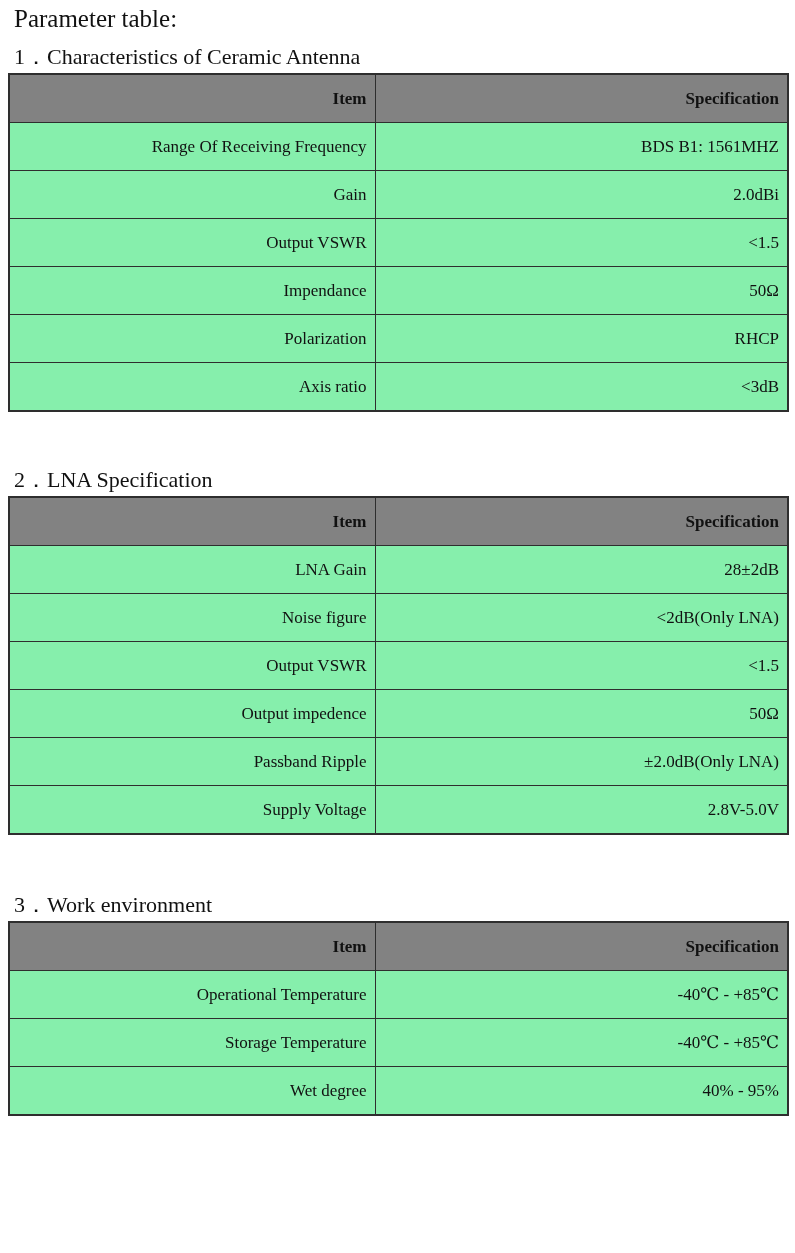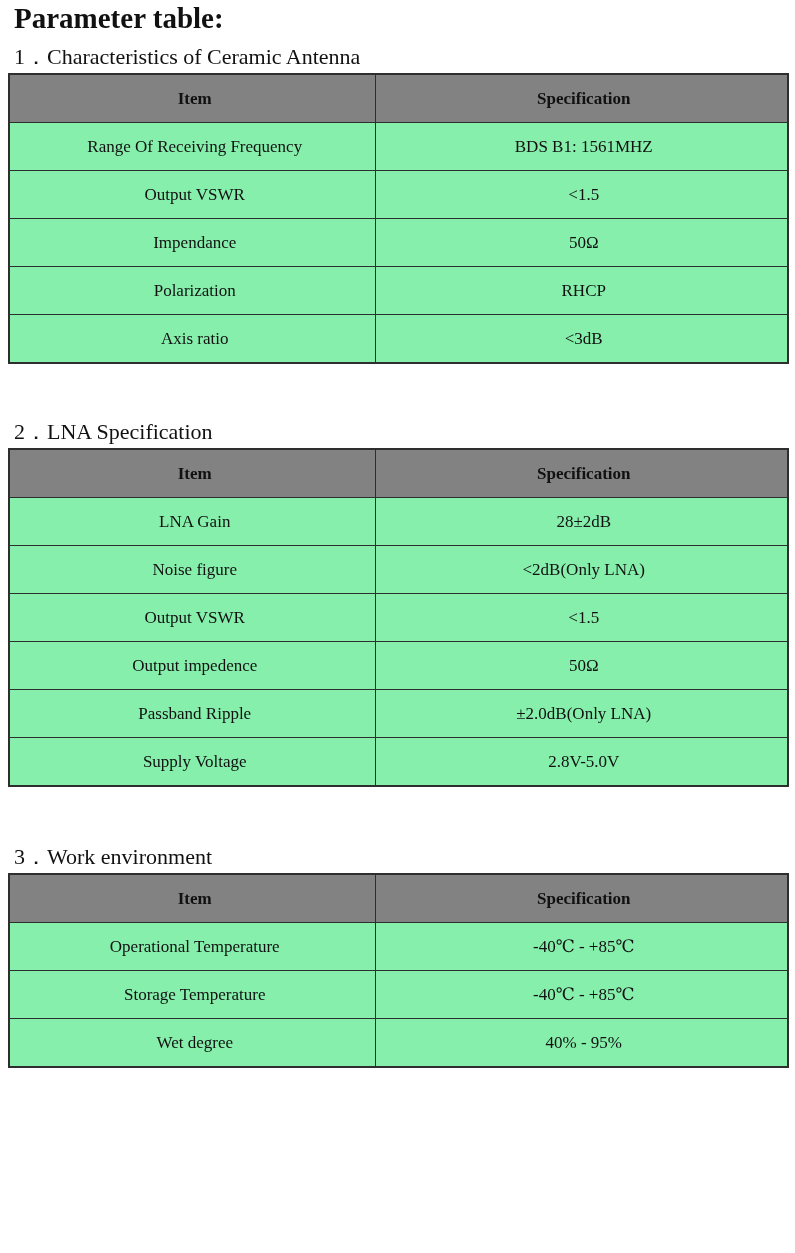--- a/index.html
+++ b/index.html
@@ -8,22 +8,22 @@
     background: #ffffff;
   }
   body {
     width: 795px;
     height: 1253px;
     font-family: "Liberation Serif", "DejaVu Serif", serif;
     color: #111111;
     overflow: hidden;
   }
   .doc-title {
-    font-size: 29px;
-    font-weight: bold;
+    font-size: 25px;
+    font-weight: normal;
     margin: 3px 0 0 14px;
     line-height: 31px;
   }
   .section {
     margin: 0;
   }
   .section-heading {
     font-size: 22px;
     font-weight: normal;
     margin: 0 0 6px 14px;
@@ -38,21 +38,21 @@
     margin-left: 8px;
     width: 781px;
     border: 2px solid #2e2e2e;
   }
   .spec-table col.c-item { width: 366px; }
   .spec-table th, .spec-table td {
     border: 1px solid #2e2e2e;
     height: 47px;
     padding: 0 8px 0 13px;
     font-size: 17px;
-    text-align: center;
+    text-align: right;
     vertical-align: middle;
     overflow: hidden;
     white-space: nowrap;
   }
   .spec-table th {
     background: #828282;
     font-weight: bold;
   }
   .spec-table td {
     background: #86efac;
@@ -74,20 +74,24 @@
     <thead>
       <tr>
         <th>Item</th>
         <th>Specification</th>
       </tr>
     </thead>
     <tbody>
       <tr>
         <td>Range Of Receiving Frequency</td>
         <td>BDS B1: 1561MHZ</td>
+      </tr>
+      <tr>
+        <td>Gain</td>
+        <td>2.0dBi</td>
       </tr>
       <tr>
         <td>Output VSWR</td>
         <td>&lt;1.5</td>
       </tr>
       <tr>
         <td>Impendance</td>
         <td>50Ω</td>
       </tr>
       <tr>

